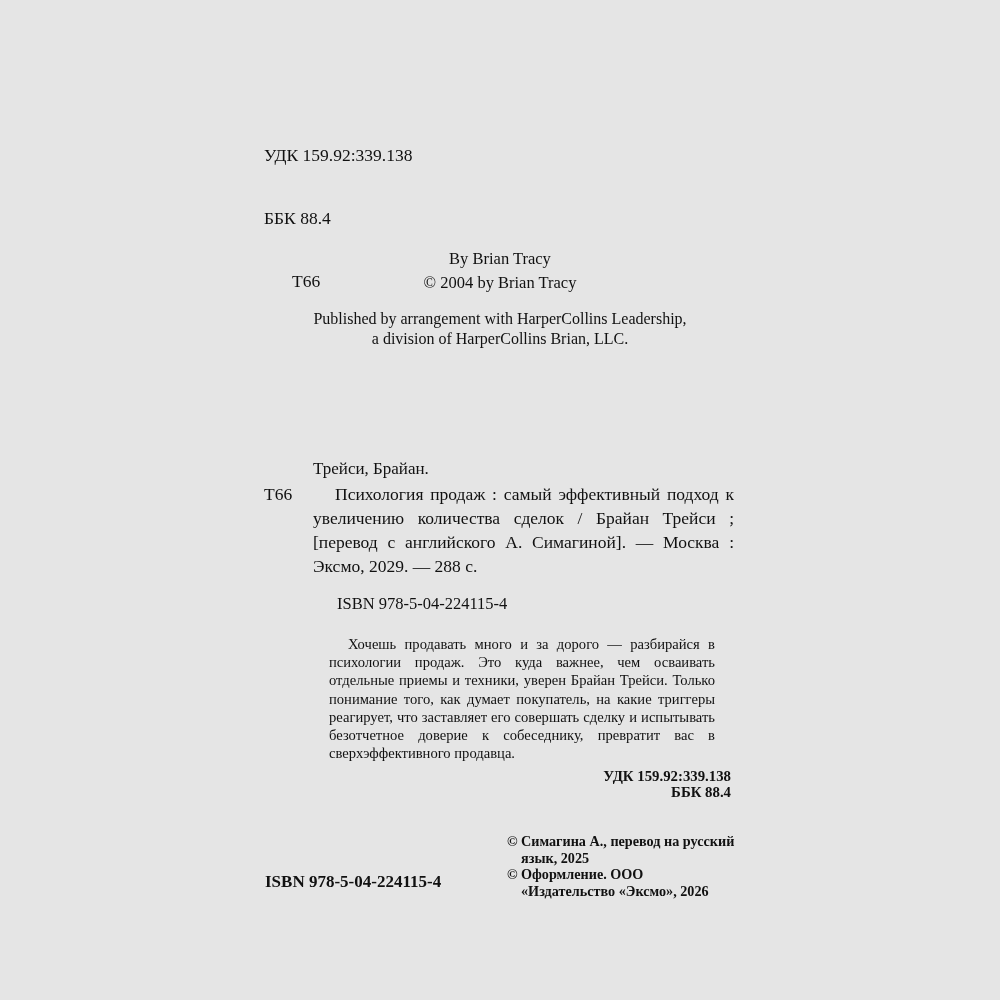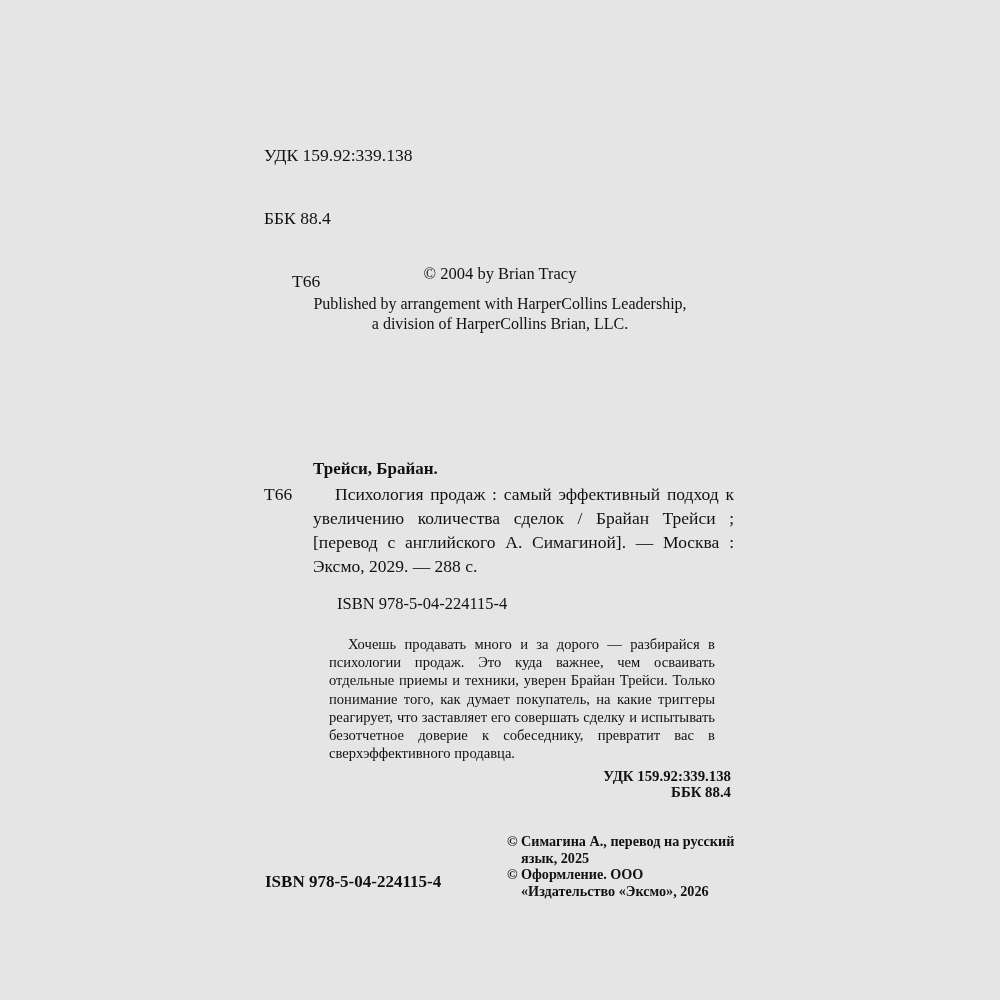--- a/index.html
+++ b/index.html
@@ -54,38 +54,38 @@
     line-height: 20px;
   }
   .orig-title {
     font-size: 18.5px;
     line-height: 21.5px;
     letter-spacing: 0.1px;
   }
   .orig-copy {
     font-size: 16.5px;
     line-height: 21px;
-    margin-top: 14px;
+    margin-top: 3px;
   }
   .orig-pub {
     font-size: 16px;
     line-height: 19.5px;
-    margin-top: 10px;
+    margin-top: 16px;
   }
   .orig-pub span { display: block; }
 
   
   .cip {
     position: absolute;
     left: 264px;
     top: 458px;
     width: 470px;
   }
   .cip-author {
-    font-weight: bold;
+    font-weight: normal;
     font-size: 17px;
     line-height: 22px;
     padding-left: 49px;
   }
   .cip-body-row {
     position: relative;
     margin-top: 2px;
   }
   .cip-shelf {
     position: absolute;
@@ -175,20 +175,21 @@
 
 <div class="page">
 
   <div class="class-block">
     <span class="udk">УДК 159.92:339.138</span>
     <span class="bbk">ББК 88.4</span>
     <span class="code">Т66</span>
   </div>
 
   <div class="orig-block">
+    <div class="orig-byline">By Brian Tracy</div>
     <div class="orig-copy">© 2004 by Brian Tracy</div>
     <div class="orig-pub">
       <span>Published by arrangement with HarperCollins Leadership,</span>
       <span>a division of HarperCollins Brian, LLC.</span>
     </div>
   </div>
 
   <div class="cip">
     <div class="cip-author">Трейси, Брайан.</div>
     <div class="cip-body-row">

